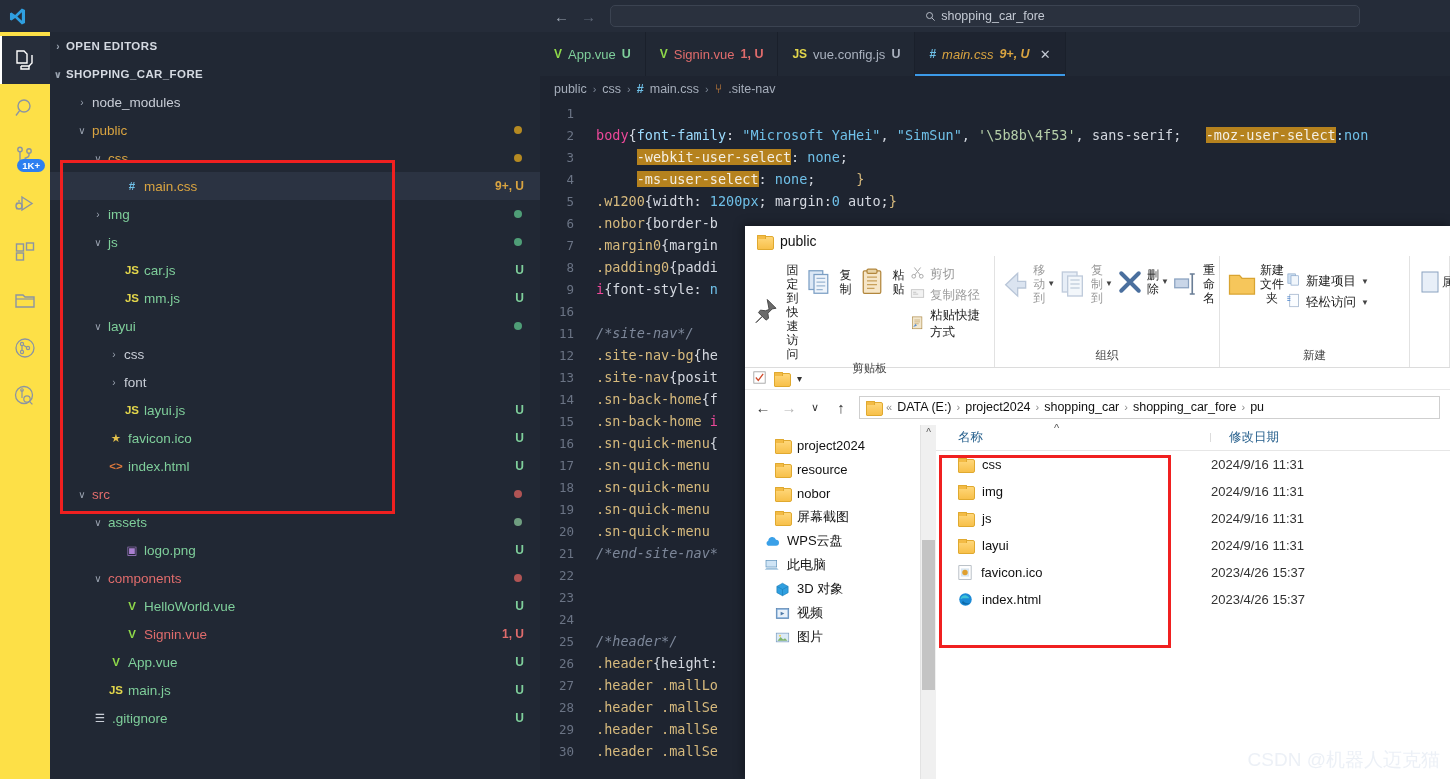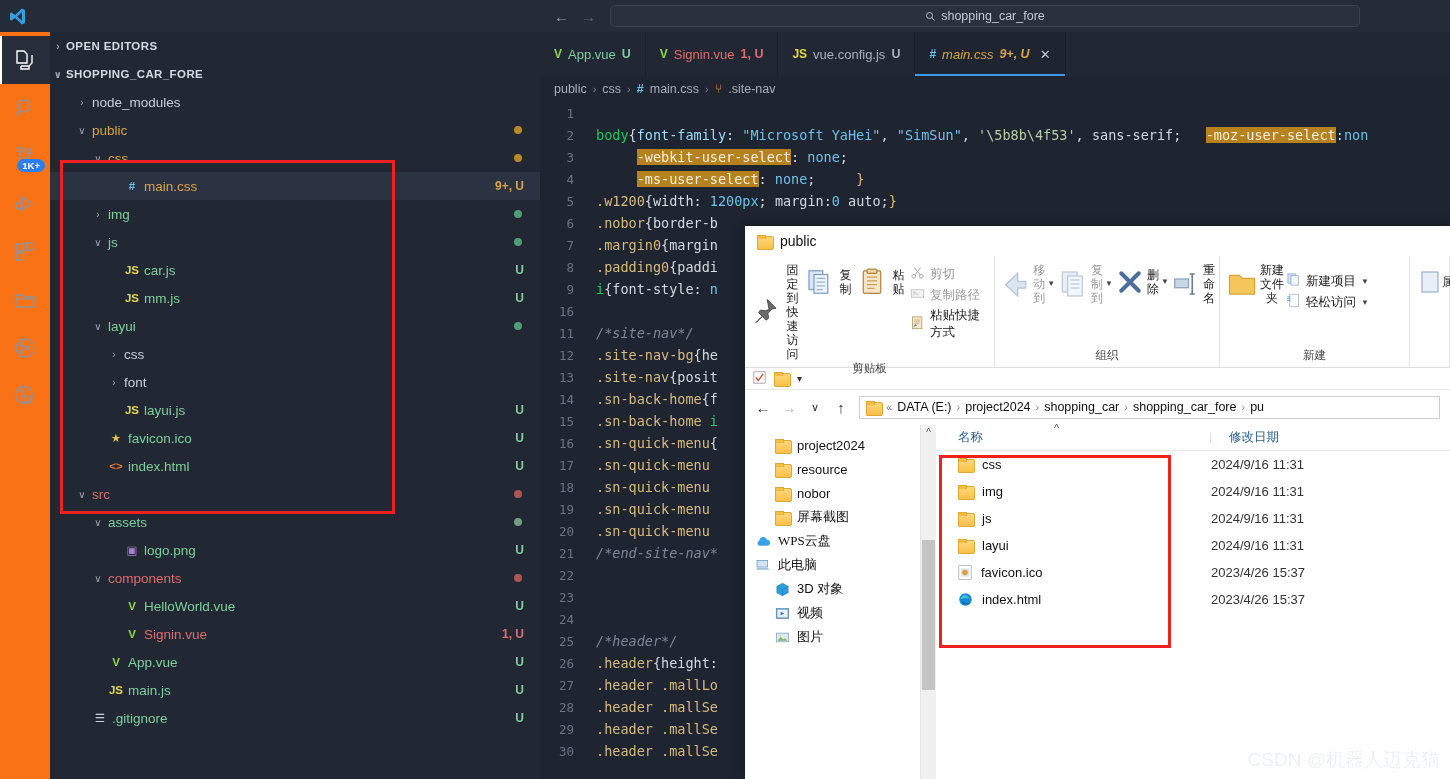--- a/index.html
+++ b/index.html
@@ -27,21 +27,21 @@
   .navarrow.dim { color:#5d6675; }
   .searchbox {
     flex:1; margin-right:90px; height:22px; background:#2a313e; border:1px solid #3b4351;
     border-radius:5px; display:flex; align-items:center; justify-content:center;
     color:#c3c9d3; font-size:12.5px; gap:5px;
   }
   .searchbox svg { width:11px; height:11px; }
 
   
   .activitybar {
-    position:absolute; left:0; top:32px; width:50px; bottom:0; background:#f97316;
+    position:absolute; left:0; top:32px; width:50px; bottom:0; background:#fde047;
     display:flex; flex-direction:column; align-items:center; padding-top:4px;
   }
   .act {
     width:50px; height:48px; display:flex; align-items:center; justify-content:center;
     position:relative; color:#8b94a3;
   }
   .act.active { color:#ffffff; background:#272e3b; box-shadow: inset 2px 0 0 #ffffff; }
   .act svg { width:24px; height:24px; }
   .badge {
     position:absolute; right:5px; bottom:8px; background:#2d7ff0; color:#fff;
@@ -87,21 +87,21 @@
   .breadcrumb { height:26px; display:flex; align-items:center; gap:6px; padding-left:14px;
                 font-size:12.5px; color:#a6aebb; }
   .bc-sep { color:#7a8494; font-size:11px; }
 
   .code { position:absolute; top:70px; left:0; right:0; bottom:0; overflow:hidden;
           font-family:"DejaVu Sans Mono","Liberation Mono",monospace; font-size:13.5px; }
   .cline { height:22px; display:flex; align-items:center; white-space:pre; }
   .lno { width:56px; text-align:right; padding-right:22px; color:#6b7485; font-size:12.5px;
          font-family:"DejaVu Sans Mono",monospace; flex:none; }
   .ctext { color:#d4d8e0; }
-  .k-sel { color:#22c55e; }         
+  .k-sel { color:#ec4899; }         
   .k-cls { color:#d7ba7d; }         
   .k-prop { color:#9cdcfe; }
   .k-str { color:#6fc0e8; }
   .k-num { color:#b5cea8; }
   .k-brace { color:#d4d8e0; }
   .k-cmt { color:#7d8799; font-style:italic; }
   .hl { background:#b5821e; color:#f4efe4; }
 
   
   .expwin { position:absolute; left:745px; top:226px; width:705px; height:553px;
@@ -133,21 +133,21 @@
   .abtn { color:#333; font-size:15px; width:16px; text-align:center; }
   .abtn.dim { color:#b5b5b5; }
   .addr { flex:1; height:23px; border:1px solid #cfcfcf; display:flex; align-items:center; gap:5px;
           padding:0 6px; font-size:12.5px; color:#111; overflow:hidden; white-space:nowrap; }
   .addr .sep { color:#888; font-size:11px; }
 
   .exp-body { position:absolute; left:0; right:0; top:199px; bottom:0; display:flex; background:#fff; }
   .exp-nav { width:175px; padding-top:8px; position:relative; }
   .nav-row { height:24px; display:flex; align-items:center; gap:7px; font-size:13px; color:#111; padding-left:18px; }
   .nav-row.l2 { padding-left:30px; }
-  .nav-row.root { padding-left:10px;font-family:Liberation Serif, serif; }
+  .nav-row.root { padding-left:19px; }
   .exp-scroll { width:16px; background:#f0f0f0; position:relative; border-left:1px solid #e3e3e3; }
   .exp-scroll .thumb { position:absolute; left:1px; right:1px; top:115px; height:150px; background:#c4c4c4; }
   .exp-scroll .up { position:absolute; top:2px; left:0; right:0; text-align:center; font-size:10px; color:#555; }
 
   .exp-list { flex:1; position:relative; }
   .colhead { height:26px; display:flex; align-items:center; font-size:12.5px; color:#27608d;
              border-bottom:1px solid #e6e6e6; }
   .colhead .c1 { width:275px; padding-left:22px; position:relative; }
   .colhead .c1::after { content:""; position:absolute; right:0; top:4px; bottom:4px; width:1px; background:#dcdcdc; }
   .colhead .sortmark { position:absolute; left:118px; top:-7px; font-size:11px; color:#555; }

